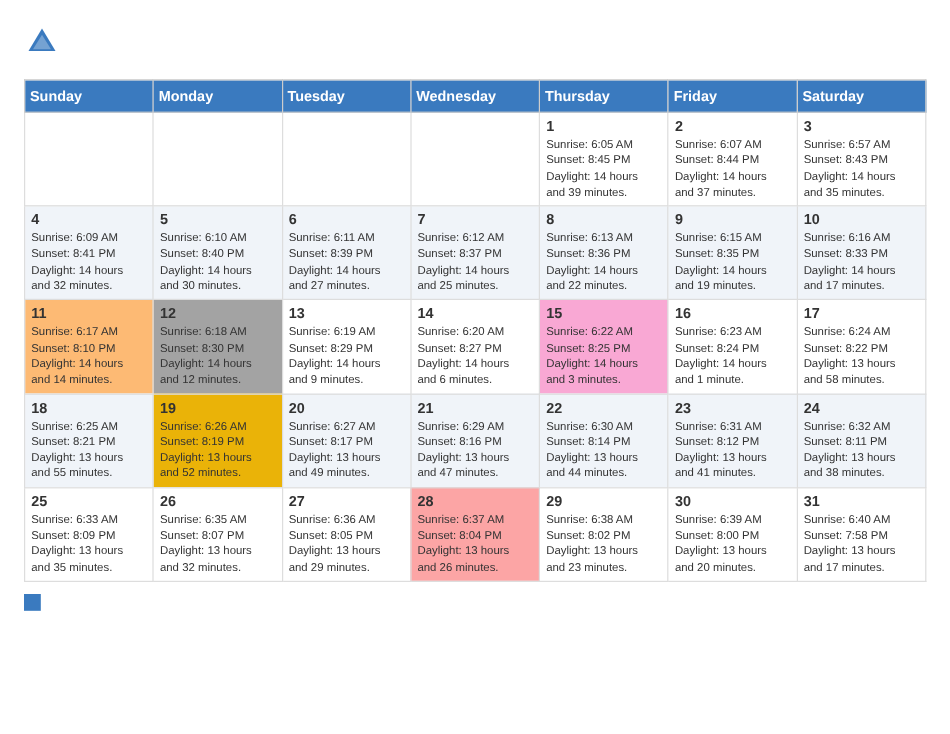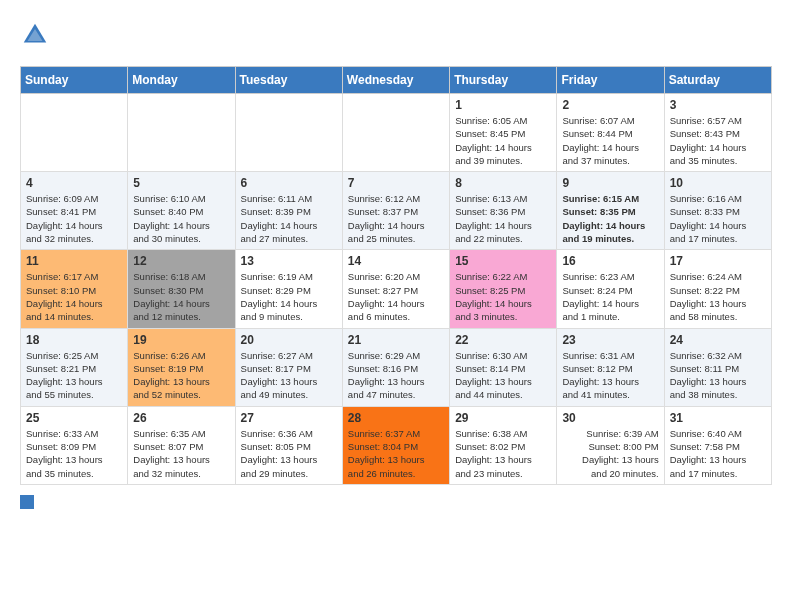--- a/index.html
+++ b/index.html
@@ -201,21 +201,21 @@
         </td>
         <td style="background-color: rgb(240, 244, 249);">
           <span class="day-number">8</span>
           <div class="day-info" style="white-space: pre-line;">Sunrise: 6:13 AM
 Sunset: 8:36 PM
 Daylight: 14 hours
 and 22 minutes.</div>
         </td>
         <td style="background-color: rgb(240, 244, 249);">
           <span class="day-number">9</span>
-          <div class="day-info" style="white-space: pre-line; font-weight: bold;">Sunrise: 6:15 AM
+          <div class="day-info" style="white-space: pre-line;">Sunrise: 6:15 AM
 Sunset: 8:35 PM
 Daylight: 14 hours
 and 19 minutes.</div>
         </td>
         <td style="background-color: rgb(240, 244, 249);">
           <span class="day-number">10</span>
           <div class="day-info" style="white-space: pre-line;">Sunrise: 6:16 AM
 Sunset: 8:33 PM
 Daylight: 14 hours
 and 17 minutes.</div>
@@ -273,21 +273,21 @@
         </td>
       </tr>
       <tr>
         <td style="background-color: rgb(240, 244, 249);">
           <span class="day-number">18</span>
           <div class="day-info" style="white-space: pre-line;">Sunrise: 6:25 AM
 Sunset: 8:21 PM
 Daylight: 13 hours
 and 55 minutes.</div>
         </td>
-        <td style="background-color: #fdba74; margin-left: 48px;">
+        <td style="background-color: #eab308; margin-left: 48px;">
           <span class="day-number">19</span>
           <div class="day-info" style="white-space: pre-line;">Sunrise: 6:26 AM
 Sunset: 8:19 PM
 Daylight: 13 hours
 and 52 minutes.</div>
         </td>
         <td style="background-color: rgb(240, 244, 249);">
           <span class="day-number">20</span>
           <div class="day-info" style="white-space: pre-line;">Sunrise: 6:27 AM
 Sunset: 8:17 PM
@@ -338,37 +338,37 @@
 Daylight: 13 hours
 and 32 minutes.</div>
         </td>
         <td style="background-color: rgb(255, 255, 255);">
           <span class="day-number">27</span>
           <div class="day-info" style="white-space: pre-line;">Sunrise: 6:36 AM
 Sunset: 8:05 PM
 Daylight: 13 hours
 and 29 minutes.</div>
         </td>
-        <td style="background-color: #f97316;">
+        <td style="background-color: #fca5a5;">
           <span class="day-number">28</span>
           <div class="day-info" style="white-space: pre-line;">Sunrise: 6:37 AM
 Sunset: 8:04 PM
 Daylight: 13 hours
 and 26 minutes.</div>
         </td>
         <td style="background-color: rgb(255, 255, 255);">
           <span class="day-number">29</span>
           <div class="day-info" style="white-space: pre-line;">Sunrise: 6:38 AM
 Sunset: 8:02 PM
 Daylight: 13 hours
 and 23 minutes.</div>
         </td>
         <td style="background-color: rgb(255, 255, 255);">
           <span class="day-number">30</span>
-          <div class="day-info" style="white-space: pre-line; text-align: right;">Sunrise: 6:39 AM
+          <div class="day-info" style="white-space: pre-line;">Sunrise: 6:39 AM
 Sunset: 8:00 PM
 Daylight: 13 hours
 and 20 minutes.</div>
         </td>
         <td style="background-color: rgb(255, 255, 255);">
           <span class="day-number">31</span>
           <div class="day-info" style="white-space: pre-line;">Sunrise: 6:40 AM
 Sunset: 7:58 PM
 Daylight: 13 hours
 and 17 minutes.</div>

